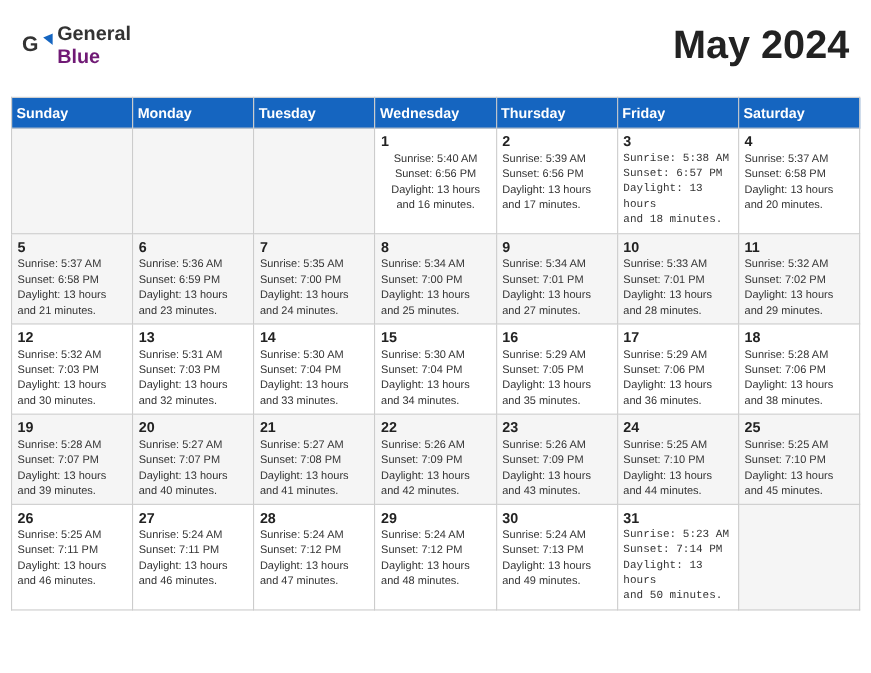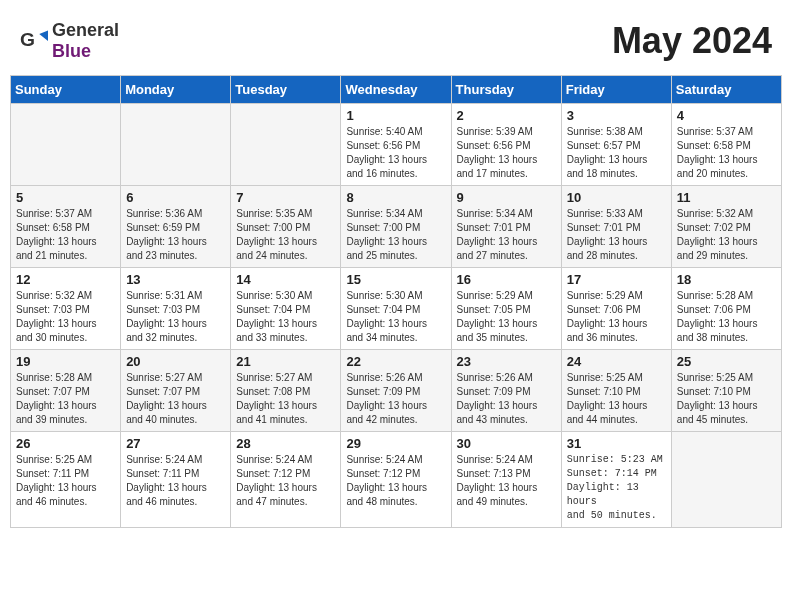--- a/index.html
+++ b/index.html
@@ -43,21 +43,21 @@
       font-weight: bold;
       color: #222;
     }
     .title-block .location {
       font-size: 16px;
       color: #333;
     }
     .calendar {
       width: 100%;
       border-collapse: collapse;
-      margin-top: 8px;
+      margin-top: 21px;
     }
     .calendar th {
       background-color: #1565c0;
       color: #fff;
       font-size: 13px;
       font-weight: bold;
       padding: 6px 4px;
       text-align: left;
       border: 1px solid #ccc;
     }
@@ -119,35 +119,35 @@
         <th>Saturday</th>
       </tr>
   </thead>
   <tbody id="calendar-body">
   <tr>
         <td class="empty"></td>
         <td class="empty"></td>
         <td class="empty"></td>
         <td>
           <div class="day-number">1</div>
-          <div class="day-info" style="white-space: pre-line;">Sunrise: 5:40 AM
+          <div class="day-info" style="white-space: pre-line; text-align: center;">Sunrise: 5:40 AM
 Sunset: 6:56 PM
 Daylight: 13 hours
 and 16 minutes.</div>
         </td>
         <td>
           <div class="day-number">2</div>
           <div class="day-info" style="white-space: pre-line;">Sunrise: 5:39 AM
 Sunset: 6:56 PM
 Daylight: 13 hours
 and 17 minutes.</div>
         </td>
         <td>
           <div class="day-number">3</div>
-          <div class="day-info" style="white-space: pre-line;">Sunrise: 5:38 AM
+          <div class="day-info" style="white-space: pre-line; font-family: Liberation Mono, monospace;">Sunrise: 5:38 AM
 Sunset: 6:57 PM
 Daylight: 13 hours
 and 18 minutes.</div>
         </td>
         <td>
           <div class="day-number">4</div>
           <div class="day-info" style="white-space: pre-line;">Sunrise: 5:37 AM
 Sunset: 6:58 PM
 Daylight: 13 hours
 and 20 minutes.</div>

